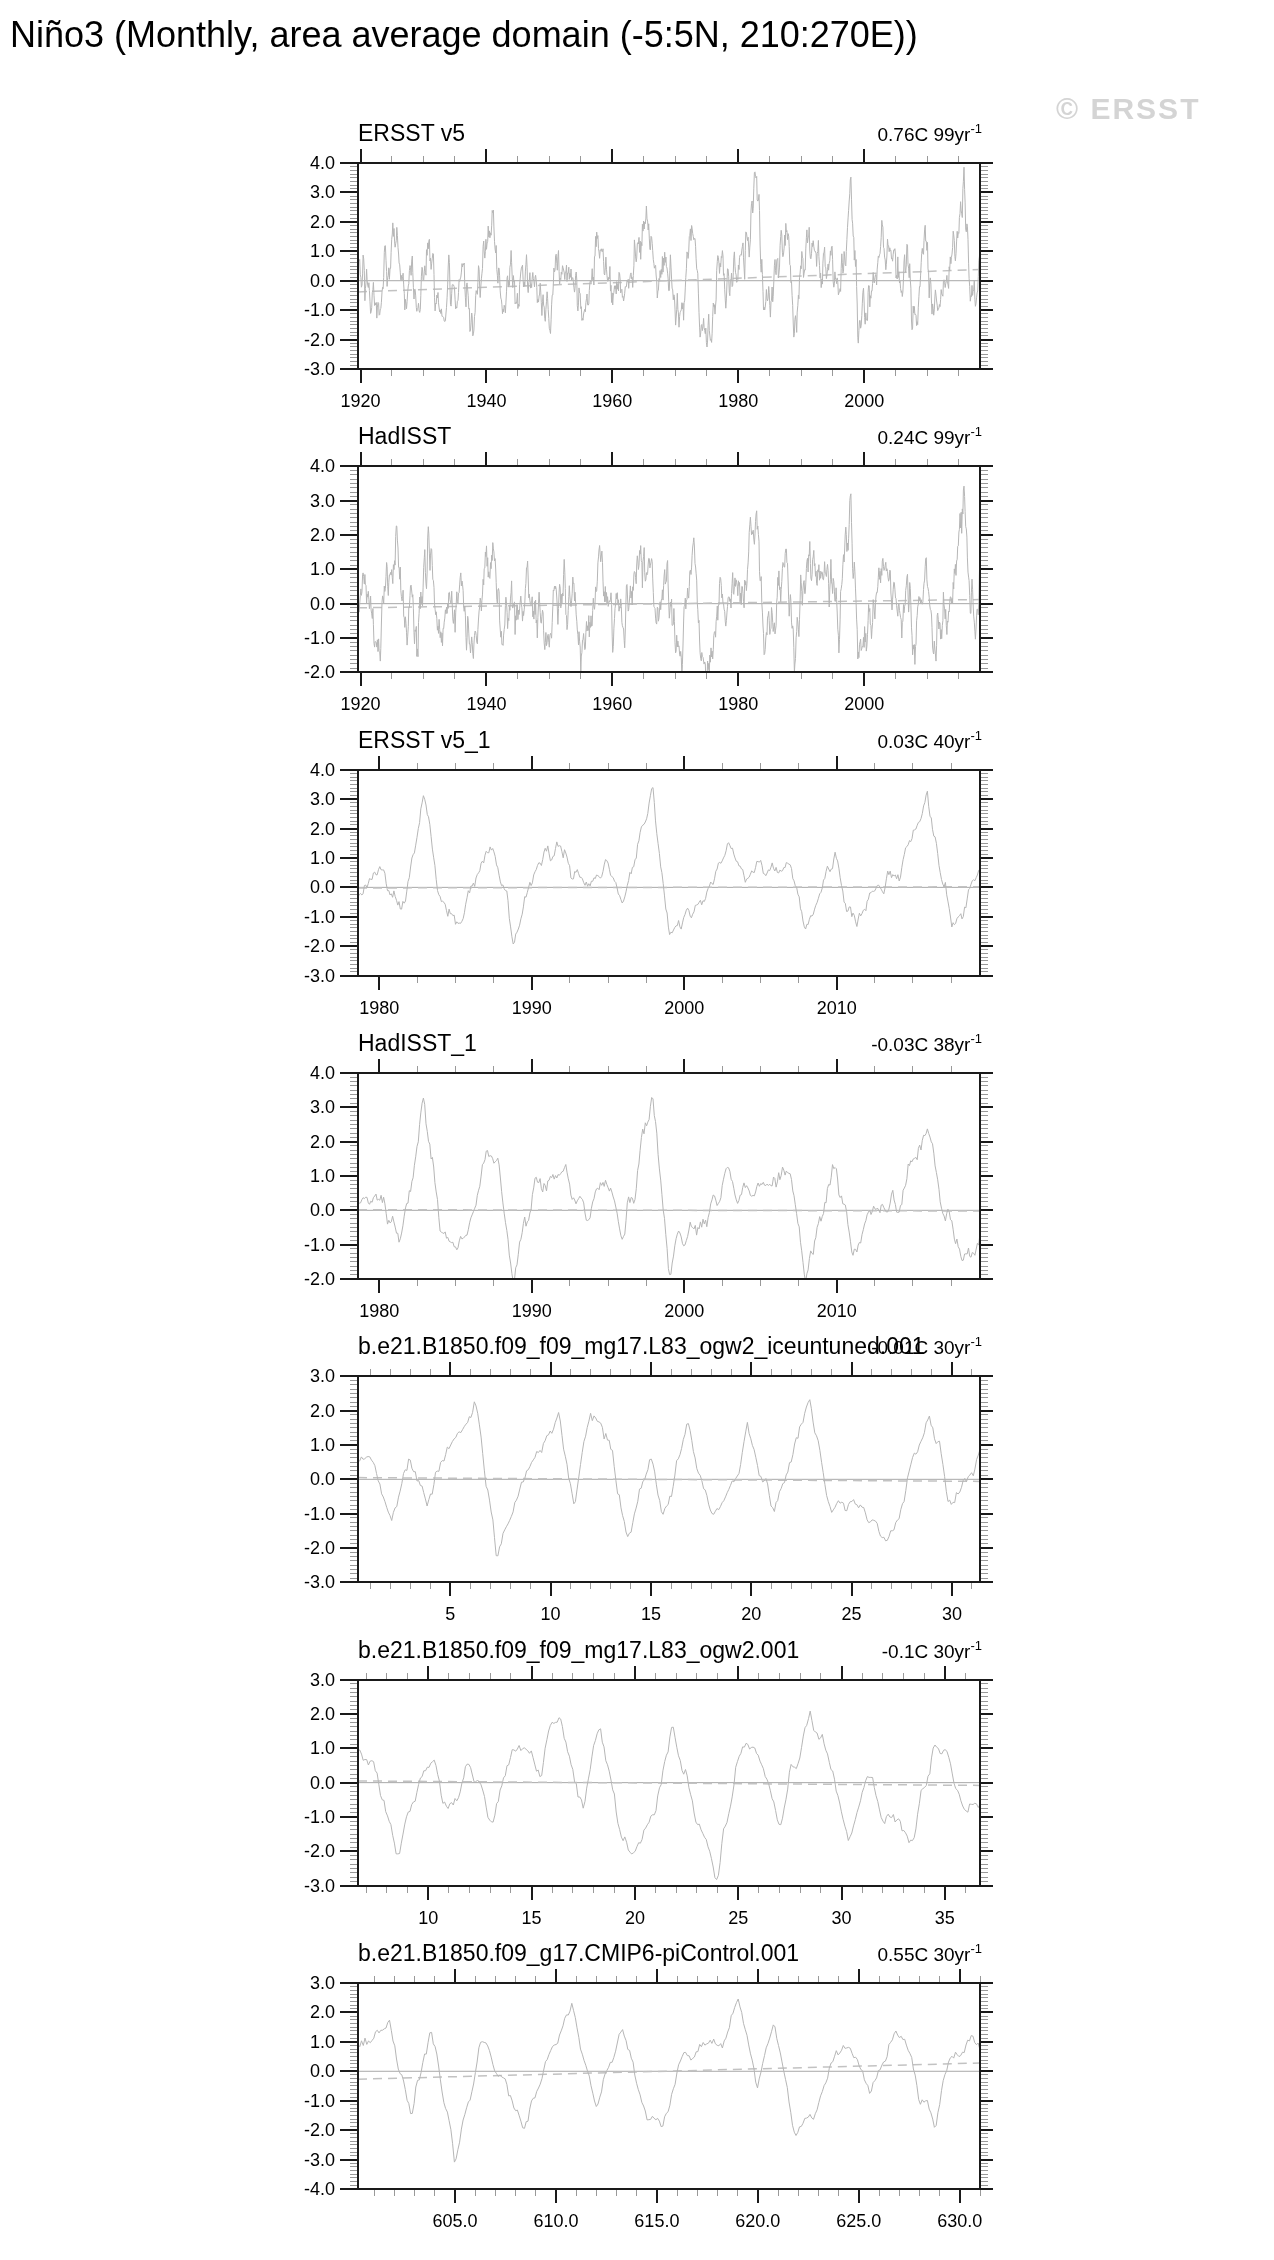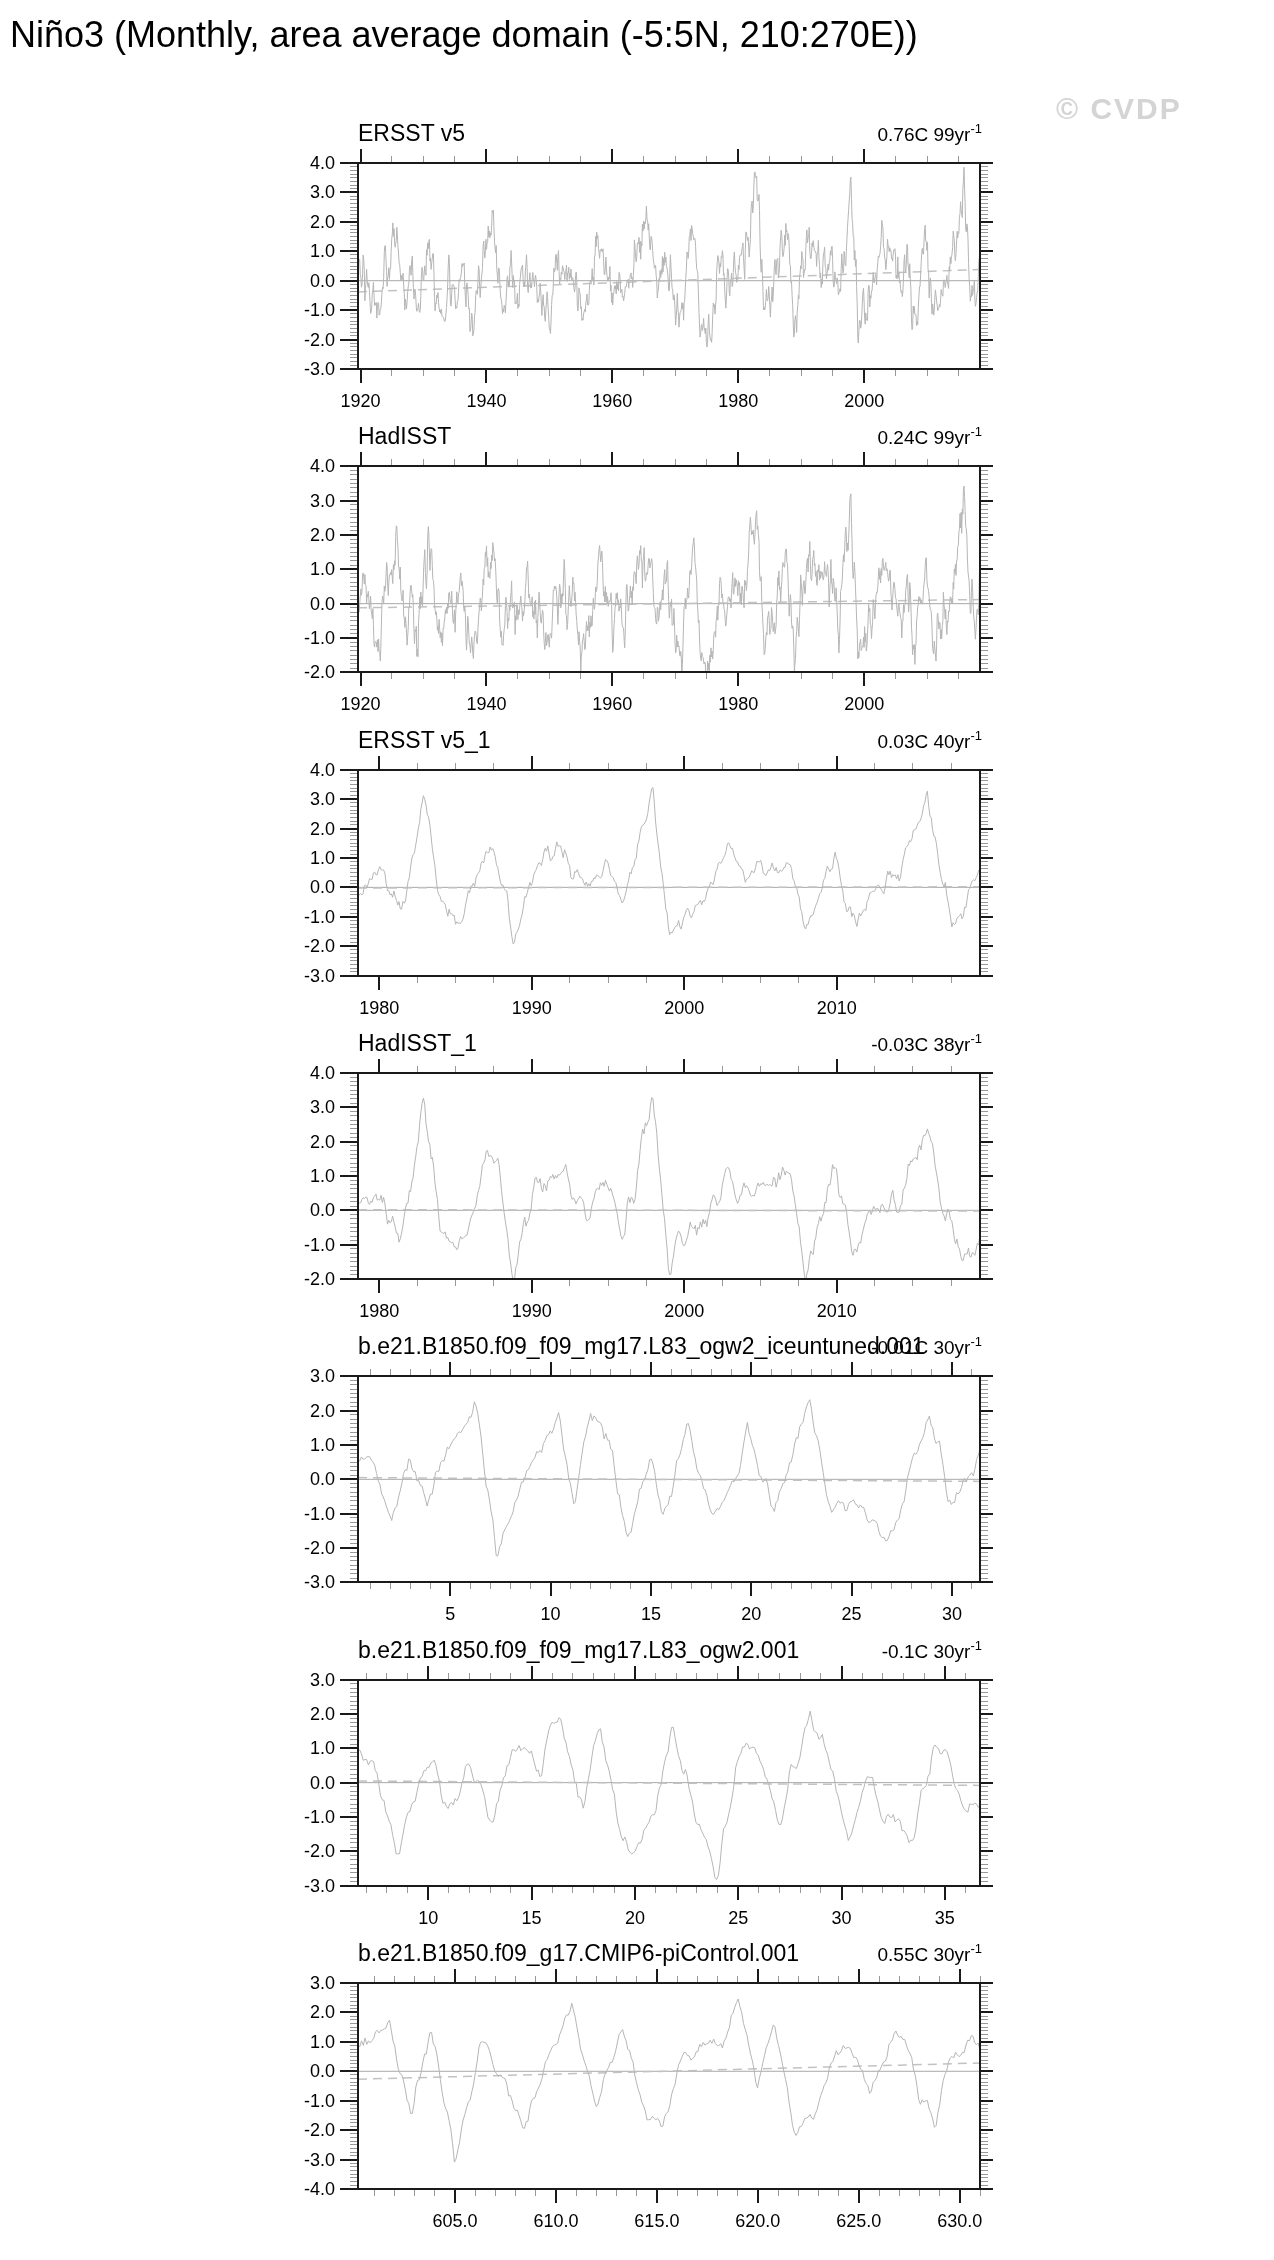--- a/index.html
+++ b/index.html
@@ -12,21 +12,21 @@
     position:absolute;left:1056px;top:92px;
     font-size:30px;font-weight:bold;color:#d4d4d4;letter-spacing:2px;white-space:nowrap;
   }
   #figure-svg{position:absolute;left:0;top:0;}
   #figure-svg text{font-family:"Liberation Sans",sans-serif;fill:#000;}
 </style>
 </head>
 <body>
 
 <div id="main-title">Niño3 (Monthly, area average domain (-5:5N, 210:270E))</div>
-<div id="watermark">© CVDP</div>
+<div id="watermark">© ERSST</div>
 <svg id="figure-svg" width="1274" height="2260" viewBox="0 0 1274 2260" xmlns="http://www.w3.org/2000/svg">
     <g>
       <clipPath id="clip0">
         <rect x="358" y="163" width="622" height="206"></rect>
       </clipPath>
       <text x="358" y="141" font-size="23">ERSST v5</text>
       <text x="982" y="141" font-size="19" text-anchor="end"><tspan>0.76C 99yr</tspan><tspan dy="-8" font-size="13">-1</tspan></text>
       <line x1="358" y1="280.7142857142857" x2="980" y2="280.7142857142857" stroke="#a8a8a8" stroke-width="1"></line>
       <line x1="358" y1="291.89714285714285" x2="980" y2="269.5314285714286" stroke="#c2c2c2" stroke-width="1.5" stroke-dasharray="9 6"></line>
       <path d="M358.0 262.7L358.6 259.1L359.1 260.7L359.7 259.5L360.3 274.8L360.9 277.6L361.4 287.2L362.0 285.0L362.6 273.9L363.1 255.1L363.7 258.9L364.3 270.4L364.9 300.7L365.4 288.6L366.0 282.9L366.6 269.2L367.1 279.8L367.7 285.0L368.3 287.5L368.9 282.7L369.4 290.4L370.0 301.7L370.6 313.4L371.1 311.9L371.7 307.7L372.3 292.7L372.9 289.6L373.4 282.4L374.0 295.3L374.6 305.5L375.1 302.9L375.7 305.0L376.3 302.5L376.8 318.1L377.4 307.1L378.0 302.4L378.6 303.3L379.1 315.2L379.7 314.6L380.3 309.0L380.8 308.6L381.4 302.3L382.0 292.1L382.6 287.3L383.1 288.7L383.7 277.4L384.3 252.3L384.8 245.9L385.4 245.7L386.0 260.3L386.6 271.7L387.1 286.4L387.7 277.7L388.3 275.3L388.8 267.8L389.4 279.3L390.0 269.0L390.6 268.0L391.1 252.4L391.7 239.3L392.3 234.1L392.8 222.9L393.4 236.4L394.0 228.5L394.6 241.9L395.1 247.2L395.7 243.7L396.3 240.4L396.8 227.4L397.4 235.4L398.0 247.4L398.6 254.0L399.1 262.9L399.7 264.8L400.3 272.8L400.8 279.8L401.4 275.4L402.0 280.3L402.6 276.6L403.1 273.2L403.7 284.9L404.3 293.4L404.8 309.9L405.4 299.3L406.0 303.9L406.5 308.7L407.1 301.6L407.7 291.8L408.3 285.9L408.8 283.7L409.4 270.6L410.0 265.6L410.5 267.5L411.1 275.3L411.7 261.1L412.3 256.0L412.8 272.7L413.4 287.6L414.0 299.0L414.5 289.5L415.1 289.2L415.7 295.9L416.3 307.3L416.8 311.3L417.4 308.4L418.0 307.4L418.5 303.3L419.1 310.8L419.7 312.4L420.3 309.5L420.8 295.7L421.4 276.2L422.0 267.3L422.5 269.1L423.1 280.3L423.7 279.7L424.3 271.8L424.8 265.8L425.4 272.5L426.0 275.2L426.5 249.7L427.1 255.3L427.7 242.9L428.3 248.8L428.8 241.2L429.4 239.3L430.0 261.0L430.5 258.0L431.1 269.4L431.7 263.2L432.3 258.2L432.8 253.4L433.4 254.0L434.0 274.5L434.5 297.8L435.1 310.9L435.7 303.3L436.2 304.0L436.8 295.1L437.4 298.0L438.0 292.5L438.5 302.8L439.1 307.9L439.7 311.9L440.2 310.1L440.8 313.5L441.4 308.9L442.0 316.4L442.5 316.4L443.1 317.0L443.7 317.4L444.2 321.0L444.8 321.6L445.4 320.8L446.0 313.0L446.5 307.3L447.1 297.3L447.7 284.1L448.2 267.0L448.8 254.9L449.4 262.5L450.0 288.2L450.5 304.5L451.1 306.1L451.7 293.3L452.2 284.8L452.8 284.5L453.4 284.8L454.0 286.3L454.5 288.4L455.1 299.6L455.7 308.8L456.2 306.8L456.8 308.0L457.4 301.2L458.0 300.3L458.5 292.5L459.1 279.7L459.7 281.3L460.2 279.0L460.8 277.1L461.4 272.1L462.0 263.6L462.5 267.0L463.1 263.9L463.7 264.8L464.2 263.0L464.8 286.3L465.4 297.6L466.0 306.9L466.5 284.3L467.1 282.9L467.7 290.0L468.2 295.7L468.8 309.1L469.4 308.5L469.9 331.5L470.5 330.0L471.1 322.9L471.7 313.0L472.2 317.0L472.8 335.8L473.4 333.8L473.9 330.0L474.5 316.4L475.1 312.5L475.7 295.7L476.2 290.6L476.8 292.9L477.4 294.3L477.9 282.4L478.5 265.7L479.1 269.3L479.7 287.3L480.2 297.5L480.8 286.9L481.4 278.8L481.9 273.8L482.5 268.4L483.1 246.4L483.7 241.1L484.2 250.9L484.8 258.1L485.4 251.4L485.9 239.3L486.5 249.3L487.1 243.0L487.7 241.3L488.2 226.1L488.8 237.1L489.4 230.9L489.9 237.8L490.5 232.8L491.1 235.2L491.7 225.2L492.2 210.5L492.8 212.7L493.4 210.1L493.9 226.9L494.5 241.3L495.1 249.1L495.7 253.0L496.2 245.5L496.8 269.5L497.4 275.4L497.9 283.2L498.5 268.1L499.1 268.2L499.6 275.8L500.2 290.9L500.8 298.0L501.4 299.8L501.9 304.8L502.5 313.7L503.1 309.1L503.6 311.7L504.2 305.3L504.8 307.2L505.4 312.8L505.9 302.9L506.5 291.8L507.1 277.7L507.6 275.8L508.2 287.0L508.8 280.2L509.4 285.5L509.9 267.3L510.5 264.2L511.1 250.5L511.6 262.3L512.2 276.8L512.8 287.6L513.4 275.6L513.9 281.8L514.5 280.5L515.1 303.8L515.6 302.7L516.2 303.5L516.8 301.1L517.4 293.3L517.9 308.5L518.5 304.2L519.1 306.3L519.6 284.6L520.2 278.9L520.8 271.9L521.4 268.1L521.9 266.8L522.5 265.2L523.1 279.6L523.6 287.0L524.2 281.8L524.8 286.3L525.4 271.1L525.9 264.9L526.5 254.7L527.1 267.2L527.6 286.7L528.2 292.6L528.8 282.4L529.3 280.9L529.9 272.7L530.5 288.1L531.1 283.8L531.6 287.6L532.2 278.0L532.8 272.5L533.3 278.7L533.9 281.3L534.5 286.9L535.1 277.1L535.6 275.3L536.2 280.3L536.8 287.5L537.3 302.6L537.9 299.3L538.5 302.1L539.1 296.1L539.6 294.1L540.2 283.2L540.8 292.9L541.3 302.6L541.9 315.5L542.5 301.8L543.1 294.7L543.6 305.1L544.2 307.1L544.8 318.5L545.3 321.3L545.9 309.4L546.5 301.3L547.1 291.8L547.6 298.4L548.2 309.4L548.8 318.6L549.3 328.3L549.9 330.4L550.5 333.5L551.1 319.8L551.6 304.8L552.2 295.2L552.8 295.0L553.3 285.3L553.9 268.1L554.5 271.9L555.1 269.8L555.6 255.5L556.2 254.2L556.8 263.3L557.3 270.2L557.9 256.8L558.5 250.5L559.1 271.7L559.6 284.0L560.2 278.2L560.8 279.5L561.3 272.1L561.9 274.3L562.5 265.7L563.0 267.6L563.6 270.0L564.2 272.5L564.8 279.5L565.3 272.1L565.9 272.2L566.5 265.0L567.0 281.4L567.6 273.0L568.2 273.2L568.8 267.2L569.3 279.3L569.9 273.3L570.5 277.3L571.0 269.0L571.6 280.0L572.2 278.1L572.8 277.6L573.3 281.2L573.9 287.2L574.5 292.1L575.0 288.5L575.6 275.4L576.2 272.0L576.8 280.2L577.3 305.6L577.9 310.9L578.5 302.9L579.0 287.9L579.6 293.0L580.2 293.6L580.8 308.6L581.3 306.7L581.9 320.4L582.5 318.5L583.0 320.2L583.6 314.0L584.2 311.3L584.8 309.3L585.3 311.8L585.9 302.6L586.5 298.7L587.0 294.0L587.6 304.8L588.2 305.1L588.8 304.0L589.3 290.5L589.9 282.5L590.5 280.2L591.0 282.7L591.6 279.9L592.2 268.7L592.7 279.7L593.3 277.0L593.9 285.0L594.5 256.4L595.0 256.3L595.6 236.4L596.2 246.7L596.7 232.1L597.3 238.5L597.9 235.6L598.5 248.6L599.0 251.9L599.6 258.3L600.2 250.0L600.7 250.4L601.3 248.8L601.9 251.6L602.5 251.5L603.0 248.8L603.6 261.6L604.2 273.9L604.7 275.0L605.3 267.8L605.9 257.1L606.5 269.7L607.0 275.6L607.6 281.2L608.2 281.1L608.7 277.3L609.3 278.8L609.9 266.5L610.5 291.1L611.0 285.3L611.6 302.5L612.2 292.9L612.7 305.0L613.3 295.0L613.9 292.4L614.5 285.8L615.0 289.0L615.6 285.7L616.2 293.9L616.7 281.6L617.3 289.2L617.9 283.8L618.5 290.9L619.0 272.4L619.6 273.7L620.2 280.1L620.7 292.9L621.3 290.2L621.9 289.3L622.4 297.3L623.0 296.4L623.6 301.0L624.2 297.0L624.7 293.3L625.3 286.6L625.9 287.0L626.4 286.7L627.0 280.7L627.6 281.6L628.2 279.4L628.7 288.3L629.3 279.1L629.9 278.4L630.4 274.6L631.0 272.9L631.6 278.8L632.2 277.4L632.7 287.4L633.3 275.4L633.9 265.8L634.4 239.9L635.0 247.1L635.6 256.9L636.2 261.8L636.7 258.1L637.3 243.8L637.9 242.6L638.4 244.0L639.0 237.4L639.6 252.4L640.2 241.1L640.7 259.3L641.3 242.4L641.9 245.7L642.4 224.3L643.0 231.1L643.6 221.0L644.2 229.0L644.7 222.1L645.3 223.7L645.9 218.1L646.4 206.0L647.0 218.9L647.6 221.1L648.2 230.0L648.7 223.8L649.3 238.1L649.9 249.2L650.4 249.9L651.0 236.3L651.6 237.2L652.2 243.3L652.7 250.7L653.3 259.7L653.9 263.6L654.4 268.2L655.0 266.3L655.6 265.4L656.1 275.0L656.7 281.1L657.3 298.0L657.9 291.0L658.4 290.2L659.0 278.5L659.6 280.8L660.1 270.6L660.7 277.5L661.3 269.4L661.9 274.3L662.4 256.5L663.0 272.1L663.6 258.1L664.1 265.4L664.7 252.2L665.3 262.4L665.9 257.0L666.4 266.5L667.0 268.0L667.6 273.2L668.1 278.2L668.7 290.6L669.3 290.5L669.9 270.4L670.4 254.8L671.0 267.1L671.6 279.1L672.1 288.1L672.7 289.9L673.3 299.8L673.9 294.8L674.4 296.4L675.0 309.1L675.6 325.1L676.1 318.1L676.7 309.8L677.3 293.3L677.9 309.7L678.4 312.8L679.0 327.2L679.6 316.6L680.1 312.7L680.7 311.2L681.3 309.8L681.9 302.7L682.4 309.0L683.0 303.3L683.6 320.2L684.1 302.8L684.7 300.2L685.3 287.9L685.8 277.4L686.4 268.7L687.0 251.9L687.6 254.3L688.1 258.4L688.7 252.1L689.3 236.7L689.8 235.4L690.4 228.9L691.0 240.5L691.6 225.5L692.1 228.2L692.7 233.6L693.3 236.6L693.8 239.7L694.4 238.6L695.0 238.5L695.6 246.7L696.1 258.8L696.7 268.8L697.3 270.5L697.8 273.7L698.4 293.1L699.0 312.6L699.6 327.1L700.1 337.1L700.7 332.9L701.3 325.5L701.8 324.5L702.4 330.6L703.0 326.7L703.6 318.4L704.1 327.4L704.7 330.5L705.3 333.7L705.8 328.1L706.4 342.5L707.0 347.0L707.6 340.1L708.1 325.3L708.7 314.2L709.3 330.3L709.8 335.0L710.4 340.3L711.0 339.5L711.6 342.4L712.1 333.8L712.7 316.3L713.3 303.0L713.8 306.5L714.4 304.7L715.0 314.1L715.6 305.0L716.1 299.9L716.7 270.3L717.3 261.5L717.8 255.6L718.4 257.7L719.0 263.7L719.5 273.4L720.1 263.2L720.7 266.9L721.3 256.5L721.8 257.6L722.4 250.6L723.0 256.0L723.5 275.3L724.1 273.7L724.7 289.3L725.3 300.1L725.8 308.2L726.4 298.9L727.0 282.2L727.5 268.8L728.1 269.2L728.7 276.7L729.3 292.4L729.8 295.7L730.4 279.6L731.0 281.0L731.5 273.1L732.1 286.6L732.7 285.4L733.3 272.4L733.8 257.8L734.4 251.9L735.0 266.4L735.5 272.3L736.1 274.9L736.7 282.3L737.3 280.9L737.8 280.3L738.4 265.0L739.0 269.5L739.5 257.5L740.1 255.2L740.7 254.6L741.3 255.2L741.8 250.1L742.4 246.5L743.0 242.9L743.5 257.8L744.1 268.1L744.7 279.3L745.3 250.5L745.8 231.9L746.4 232.5L747.0 237.2L747.5 240.6L748.1 237.2L748.7 247.1L749.2 257.1L749.8 247.0L750.4 239.8L751.0 211.0L751.5 203.7L752.1 201.0L752.7 213.0L753.2 208.5L753.8 188.2L754.4 172.6L755.0 171.9L755.5 176.5L756.1 178.0L756.7 176.4L757.2 200.0L757.8 201.1L758.4 200.1L759.0 194.4L759.5 210.4L760.1 245.0L760.7 264.4L761.2 272.2L761.8 259.3L762.4 274.5L763.0 291.3L763.5 309.8L764.1 307.2L764.7 310.0L765.2 307.1L765.8 301.5L766.4 289.5L767.0 298.9L767.5 300.9L768.1 298.2L768.7 286.5L769.2 292.3L769.8 305.4L770.4 317.1L771.0 301.6L771.5 300.3L772.1 287.0L772.7 301.8L773.2 296.4L773.8 281.4L774.4 265.3L775.0 259.5L775.5 270.6L776.1 274.7L776.7 261.1L777.2 259.0L777.8 258.4L778.4 278.0L778.9 274.0L779.5 267.1L780.1 245.4L780.7 236.6L781.2 230.3L781.8 235.0L782.4 252.2L782.9 256.7L783.5 254.0L784.1 248.3L784.7 235.1L785.2 245.5L785.8 223.4L786.4 232.0L786.9 230.6L787.5 239.6L788.1 233.6L788.7 236.4L789.2 246.4L789.8 264.6L790.4 265.6L790.9 282.5L791.5 281.5L792.1 295.5L792.7 305.5L793.2 322.0L793.8 337.1L794.4 333.5L794.9 319.4L795.5 315.7L796.1 321.8L796.7 332.4L797.2 312.1L797.8 305.7L798.4 295.2L798.9 298.8L799.5 277.8L800.1 273.0L800.7 265.8L801.2 268.8L801.8 251.5L802.4 257.2L802.9 258.4L803.5 277.4L804.1 273.1L804.7 269.7L805.2 270.0L805.8 248.9L806.4 237.6L806.9 229.9L807.5 242.9L808.1 237.7L808.7 237.2L809.2 227.3L809.8 251.1L810.4 258.1L810.9 258.8L811.5 253.7L812.1 243.0L812.6 246.6L813.2 240.7L813.8 246.4L814.4 250.3L814.9 251.5L815.5 251.4L816.1 253.8L816.6 266.4L817.2 253.4L817.8 251.6L818.4 240.4L818.9 256.5L819.5 265.5L820.1 277.9L820.6 273.0L821.2 287.6L821.8 279.2L822.4 284.1L822.9 263.2L823.5 253.2L824.1 252.2L824.6 247.2L825.2 266.3L825.8 267.9L826.4 278.6L826.9 275.2L827.5 269.7L828.1 264.1L828.6 270.2L829.2 263.2L829.8 260.8L830.4 250.9L830.9 255.3L831.5 247.0L832.1 246.2L832.6 259.4L833.2 281.8L833.8 287.2L834.4 283.8L834.9 271.9L835.5 279.1L836.1 279.1L836.6 283.6L837.2 277.9L837.8 282.5L838.4 294.8L838.9 292.9L839.5 291.8L840.1 288.6L840.6 291.4L841.2 268.4L841.8 253.8L842.3 262.3L842.9 273.2L843.5 271.3L844.1 251.5L844.6 256.1L845.2 264.4L845.8 265.8L846.3 251.6L846.9 239.5L847.5 227.3L848.1 217.9L848.6 210.3L849.2 201.0L849.8 193.3L850.3 180.0L850.9 177.1L851.5 199.2L852.1 219.5L852.6 223.2L853.2 236.0L853.8 237.6L854.3 260.1L854.9 250.5L855.5 266.5L856.1 259.5L856.6 286.4L857.2 304.0L857.8 337.7L858.3 343.1L858.9 330.6L859.5 320.6L860.1 320.4L860.6 328.2L861.2 325.7L861.8 315.4L862.3 303.8L862.9 292.3L863.5 288.2L864.1 302.0L864.6 317.3L865.2 324.2L865.8 312.9L866.3 320.0L866.9 320.1L867.5 320.5L868.1 292.3L868.6 285.6L869.2 285.8L869.8 306.9L870.3 295.7L870.9 298.2L871.5 290.9L872.0 291.2L872.6 283.5L873.2 272.5L873.8 281.6L874.3 282.9L874.9 277.6L875.5 274.8L876.0 274.4L876.6 285.0L877.2 269.1L877.8 262.4L878.3 256.2L878.9 257.5L879.5 254.8L880.0 253.5L880.6 246.6L881.2 237.4L881.8 220.4L882.3 224.9L882.9 227.2L883.5 247.4L884.0 248.4L884.6 257.1L885.2 259.9L885.8 269.7L886.3 264.7L886.9 256.0L887.5 239.2L888.0 244.8L888.6 245.7L889.2 251.7L889.8 247.8L890.3 250.6L890.9 250.2L891.5 258.7L892.0 258.0L892.6 261.2L893.2 254.2L893.8 249.9L894.3 250.3L894.9 248.7L895.5 255.0L896.0 277.9L896.6 275.4L897.2 279.0L897.8 256.9L898.3 277.5L898.9 271.8L899.5 283.0L900.0 280.5L900.6 288.7L901.2 292.5L901.8 290.8L902.3 296.5L902.9 291.8L903.5 278.1L904.0 262.0L904.6 254.7L905.2 270.8L905.7 272.3L906.3 264.9L906.9 244.3L907.5 245.1L908.0 264.4L908.6 268.1L909.2 277.7L909.7 263.7L910.3 280.0L910.9 288.2L911.5 321.0L912.0 329.7L912.6 328.1L913.2 306.1L913.7 312.9L914.3 306.4L914.9 314.7L915.5 314.3L916.0 315.3L916.6 325.6L917.2 321.7L917.7 324.6L918.3 307.2L918.9 296.7L919.5 286.6L920.0 286.9L920.6 275.1L921.2 262.7L921.7 253.3L922.3 248.4L922.9 253.6L923.5 254.3L924.0 240.5L924.6 229.9L925.2 225.3L925.7 241.1L926.3 241.2L926.9 250.4L927.5 242.4L928.0 268.9L928.6 272.2L929.2 297.9L929.7 283.9L930.3 277.9L930.9 284.1L931.5 303.2L932.0 314.1L932.6 303.9L933.2 308.6L933.7 315.2L934.3 309.9L934.9 296.9L935.4 289.9L936.0 295.1L936.6 301.0L937.2 305.2L937.7 310.6L938.3 309.0L938.9 308.1L939.4 304.5L940.0 306.6L940.6 299.6L941.2 289.6L941.7 293.8L942.3 295.0L942.9 296.2L943.4 281.8L944.0 279.8L944.6 282.4L945.2 287.5L945.7 283.6L946.3 280.7L946.9 275.4L947.4 283.4L948.0 284.7L948.6 288.4L949.2 266.8L949.7 270.4L950.3 256.9L950.9 263.7L951.4 257.7L952.0 254.1L952.6 247.6L953.2 231.2L953.7 234.8L954.3 240.6L954.9 256.6L955.4 260.8L956.0 253.7L956.6 241.1L957.2 231.3L957.7 238.0L958.3 232.6L958.9 233.2L959.4 217.5L960.0 213.7L960.6 201.7L961.2 211.0L961.7 213.1L962.3 217.5L962.9 188.6L963.4 181.3L964.0 167.2L964.6 189.4L965.1 202.1L965.7 229.0L966.3 231.8L966.9 223.9L967.4 226.2L968.0 239.5L968.6 263.2L969.1 278.5L969.7 286.4L970.3 301.2L970.9 295.7L971.4 296.7L972.0 285.4L972.6 295.4L973.1 291.2L973.7 289.9L974.3 280.1L974.9 299.4L975.4 306.3L976.0 303.6L976.6 297.2L977.1 292.9L977.7 291.0L978.3 276.6L978.9 260.6L979.4 256.7L980.0 247.9" fill="none" stroke="#b6b6b6" stroke-width="1" stroke-linejoin="round" clip-path="url(#clip0)"></path>

